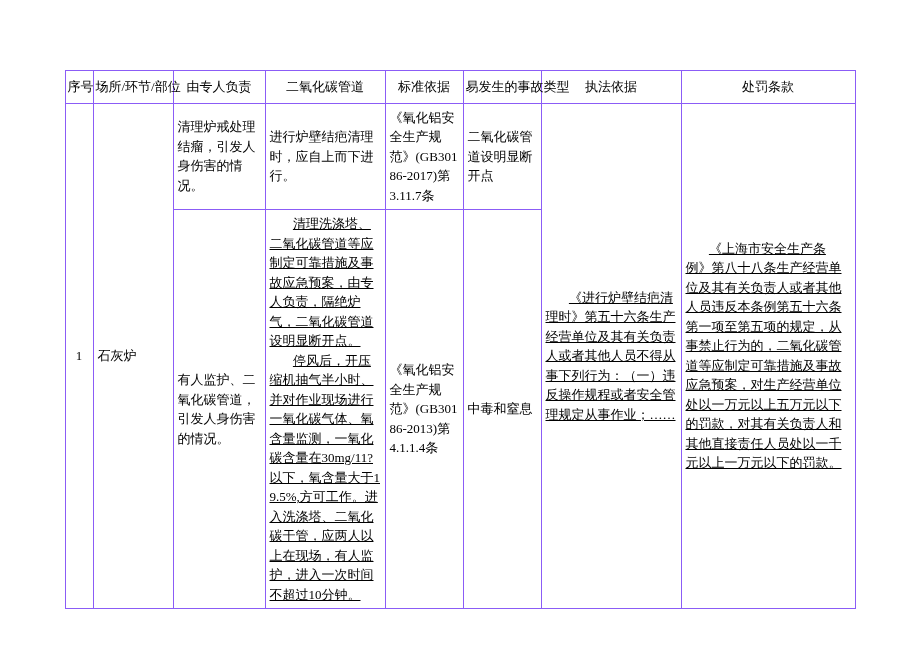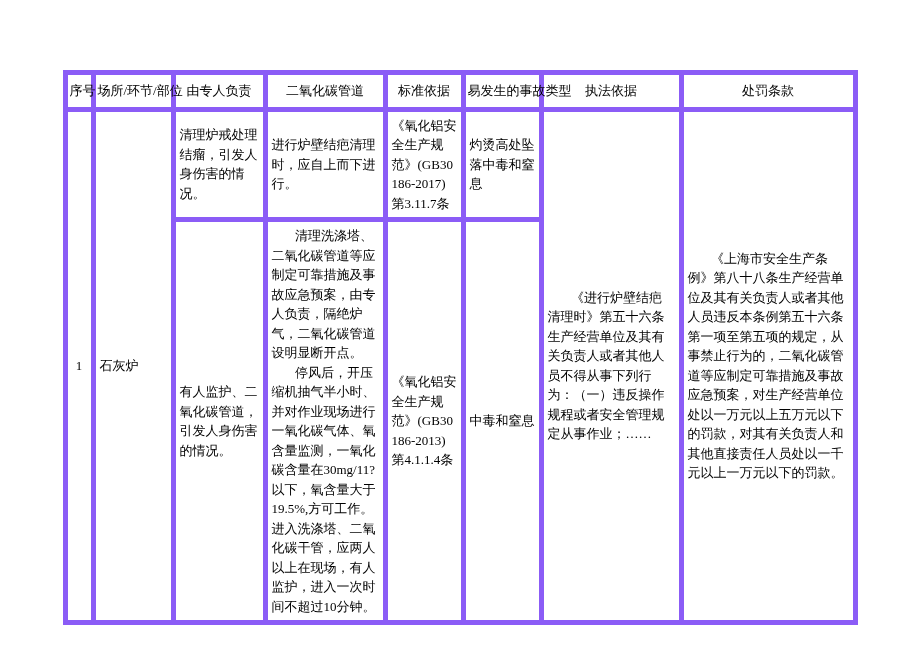--- a/index.html
+++ b/index.html
@@ -16,42 +16,42 @@
     justify-content: center;
     align-items: flex-start;
     padding-top: 70px;
   }
   table {
     border-collapse: collapse;
     table-layout: fixed;
     width: 790px;
   }
   th, td {
-    border: 5px solid #8b5cf6;
+    border: 1px solid #8b5cf6;
     padding: 4px 4px;
     vertical-align: middle;
     text-align: left;
     line-height: 1.5;
     word-break: break-all;
   }
   th {
     font-weight: normal;
     text-align: center;
     white-space: nowrap;
     padding: 6px 2px;
   }
   .col-seq   { width: 28px; text-align: center; }
   .col-place { width: 80px; }
   .col-item  { width: 92px; }
   .col-meas  { width: 120px; }
   .col-std   { width: 78px; }
   .col-acc   { width: 78px; }
   .col-law   { width: 140px; }
   .col-pen   { width: 174px; }
-  .indent { text-indent: 1.8em; display: block; }
+  .indent { text-indent: 1.8em; display: block; text-decoration: underline; }
 </style>
 </head>
 <body>
 
 <table>
   <colgroup>
     <col class="col-seq">
     <col class="col-place">
     <col class="col-item">
     <col class="col-meas">
@@ -72,21 +72,21 @@
       <th>处罚条款</th>
     </tr>
   </thead>
   <tbody>
     <tr>
       <td class="col-seq" rowspan="2">1</td>
       <td rowspan="2">石灰炉</td>
       <td>清理炉戒处理结瘤，引发人身伤害的情况。</td>
       <td>进行炉壁结疤清理时，应自上而下进行。</td>
       <td>《氧化铝安全生产规范》(GB30186-2017)第3.11.7条</td>
-      <td>灼烫高处坠落中毒和窒息</td>
+      <td>二氧化碳管道设明显断开点</td>
       <td rowspan="2">
         <span class="indent">《进行炉壁结疤清理时》第五十六条生产经营单位及其有关负责人或者其他人员不得从事下列行为：（一）违反操作规程或者安全管理规定从事作业；……</span>
       </td>
       <td rowspan="2">
         <span class="indent">《上海市安全生产条例》第八十八条生产经营单位及其有关负责人或者其他人员违反本条例第五十六条第一项至第五项的规定，从事禁止行为的，二氧化碳管道等应制定可靠措施及事故应急预案，对生产经营单位处以一万元以上五万元以下的罚款，对其有关负责人和其他直接责任人员处以一千元以上一万元以下的罚款。</span>
       </td>
     </tr>
     <tr>
       <td>有人监护、二氧化碳管道，引发人身伤害的情况。</td>
       <td>

